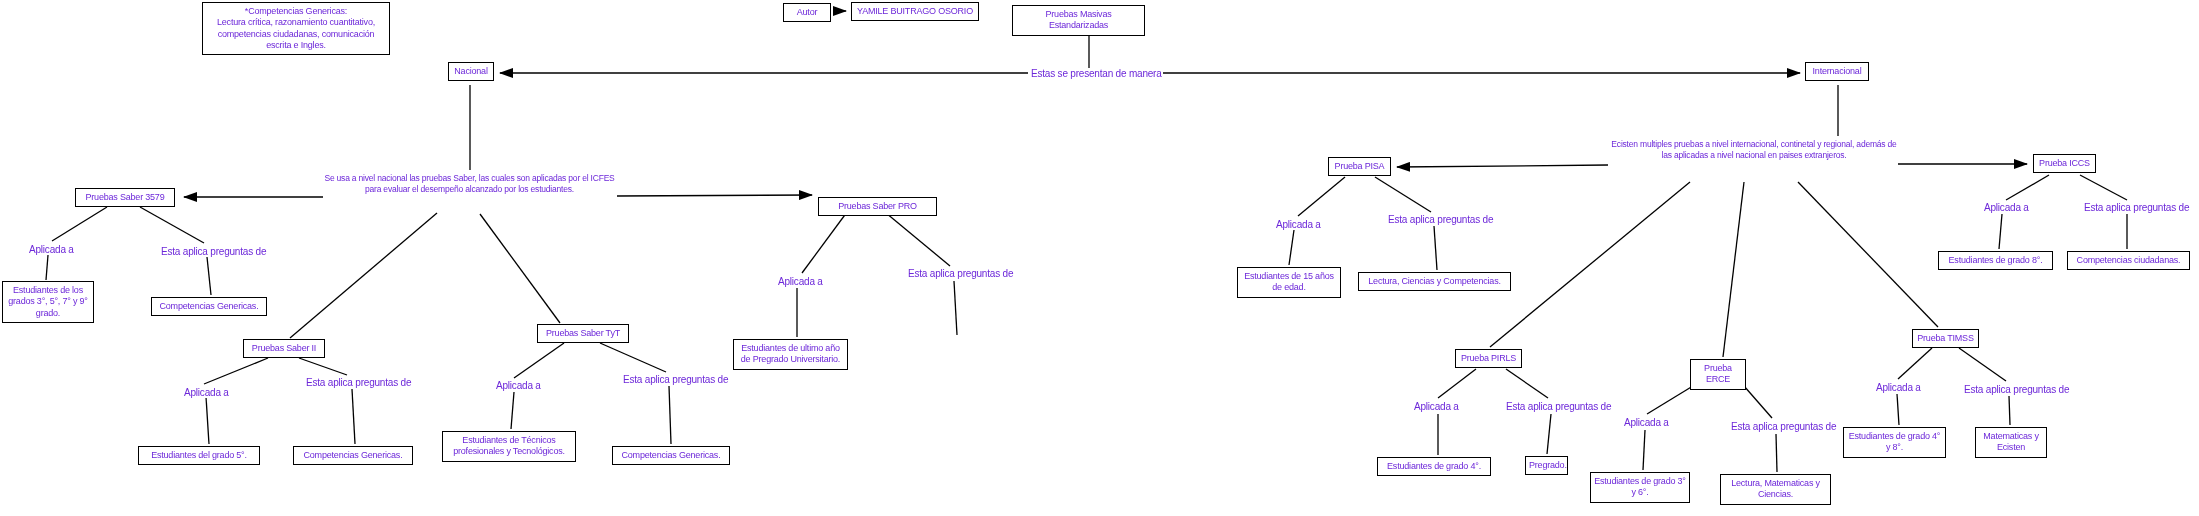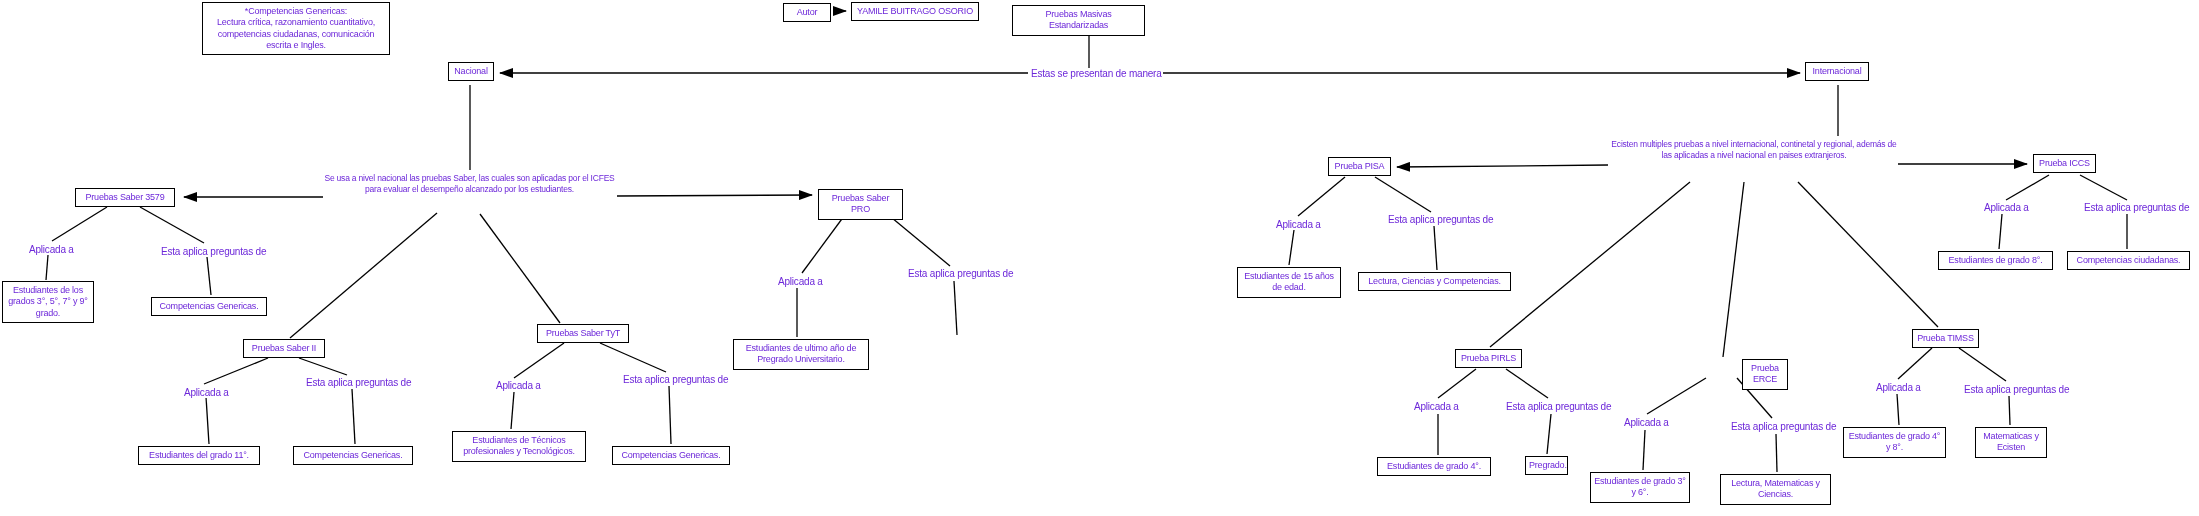--- a/index.html
+++ b/index.html
@@ -99,53 +99,53 @@
 
   <div class="box" style="left:75px;top:188px;width:100px">Pruebas Saber 3579</div>
   <div class="elbl" style="left:28px;top:244px">Aplicada a</div>
   <div class="elbl" style="left:160px;top:246px">Esta aplica preguntas de</div>
   <div class="box" style="left:2px;top:281px;width:92px">Estudiantes de los grados 3°, 5°, 7° y 9° grado.</div>
   <div class="box" style="left:151px;top:297px;width:116px">Competencias Genericas.</div>
 
   <div class="box" style="left:243px;top:339px;width:82px">Pruebas Saber II</div>
   <div class="elbl" style="left:183px;top:387px">Aplicada a</div>
   <div class="elbl" style="left:305px;top:377px">Esta aplica preguntas de</div>
-  <div class="box" style="left:138px;top:446px;width:122px">Estudiantes del grado 11°.</div>
+  <div class="box" style="left:138px;top:446px;width:122px">Estudiantes del grado 5°.</div>
   <div class="box" style="left:293px;top:446px;width:120px">Competencias Genericas.</div>
 
   <div class="box" style="left:537px;top:324px;width:92px">Pruebas Saber TyT</div>
   <div class="elbl" style="left:495px;top:380px">Aplicada a</div>
   <div class="elbl" style="left:622px;top:374px">Esta aplica preguntas de</div>
-  <div class="box" style="left:452px;top:431px;width:134px">Estudiantes de Técnicos profesionales y Tecnológicos.</div>
+  <div class="box" style="left:442px;top:431px;width:134px">Estudiantes de Técnicos profesionales y Tecnológicos.</div>
   <div class="box" style="left:612px;top:446px;width:118px">Competencias Genericas.</div>
 
-  <div class="box" style="left:818px;top:189px;width:85px">Pruebas Saber PRO</div>
+  <div class="box" style="left:818px;top:197px;width:119px">Pruebas Saber PRO</div>
   <div class="elbl" style="left:777px;top:276px">Aplicada a</div>
   <div class="elbl" style="left:907px;top:268px">Esta aplica preguntas de</div>
-  <div class="box" style="left:733px;top:339px;width:136px">Estudiantes de ultimo año de Pregrado Universitario.</div>
+  <div class="box" style="left:733px;top:339px;width:115px">Estudiantes de ultimo año de Pregrado Universitario.</div>
 
   <div class="box" style="left:1328px;top:157px;width:63px">Prueba PISA</div>
   <div class="elbl" style="left:1275px;top:219px">Aplicada a</div>
   <div class="elbl" style="left:1387px;top:214px">Esta aplica preguntas de</div>
   <div class="box" style="left:1237px;top:267px;width:104px">Estudiantes de 15 años de edad.</div>
   <div class="box" style="left:1358px;top:272px;width:153px">Lectura, Ciencias y Competencias.</div>
 
   <div class="box" style="left:2033px;top:154px;width:63px">Prueba ICCS</div>
   <div class="elbl" style="left:1983px;top:202px">Aplicada a</div>
   <div class="elbl" style="left:2083px;top:202px">Esta aplica preguntas de</div>
   <div class="box" style="left:1938px;top:251px;width:115px">Estudiantes de grado 8°.</div>
   <div class="box" style="left:2067px;top:251px;width:123px">Competencias ciudadanas.</div>
 
   <div class="box" style="left:1455px;top:349px;width:67px">Prueba PIRLS</div>
   <div class="elbl" style="left:1413px;top:401px">Aplicada a</div>
   <div class="elbl" style="left:1505px;top:401px">Esta aplica preguntas de</div>
   <div class="box" style="left:1377px;top:457px;width:114px">Estudiantes de grado 4°.</div>
   <div class="box" style="left:1525px;top:456px;width:43px">Pregrado.</div>
 
-  <div class="box" style="left:1742px;top:359px;width:46px">Prueba ERCE</div>
+  <div class="box" style="left:1690px;top:359px;width:56px">Prueba ERCE</div>
   <div class="elbl" style="left:1623px;top:417px">Aplicada a</div>
   <div class="elbl" style="left:1730px;top:421px">Esta aplica preguntas de</div>
   <div class="box" style="left:1590px;top:472px;width:100px">Estudiantes de grado 3° y 6°.</div>
   <div class="box" style="left:1720px;top:474px;width:111px">Lectura, Matematicas y Ciencias.</div>
 
   <div class="box" style="left:1912px;top:329px;width:67px">Prueba TIMSS</div>
   <div class="elbl" style="left:1875px;top:382px">Aplicada a</div>
   <div class="elbl" style="left:1963px;top:384px">Esta aplica preguntas de</div>
   <div class="box" style="left:1843px;top:427px;width:103px">Estudiantes de grado 4° y 8°.</div>
   <div class="box" style="left:1975px;top:427px;width:72px">Matematicas y Ecisten</div>

